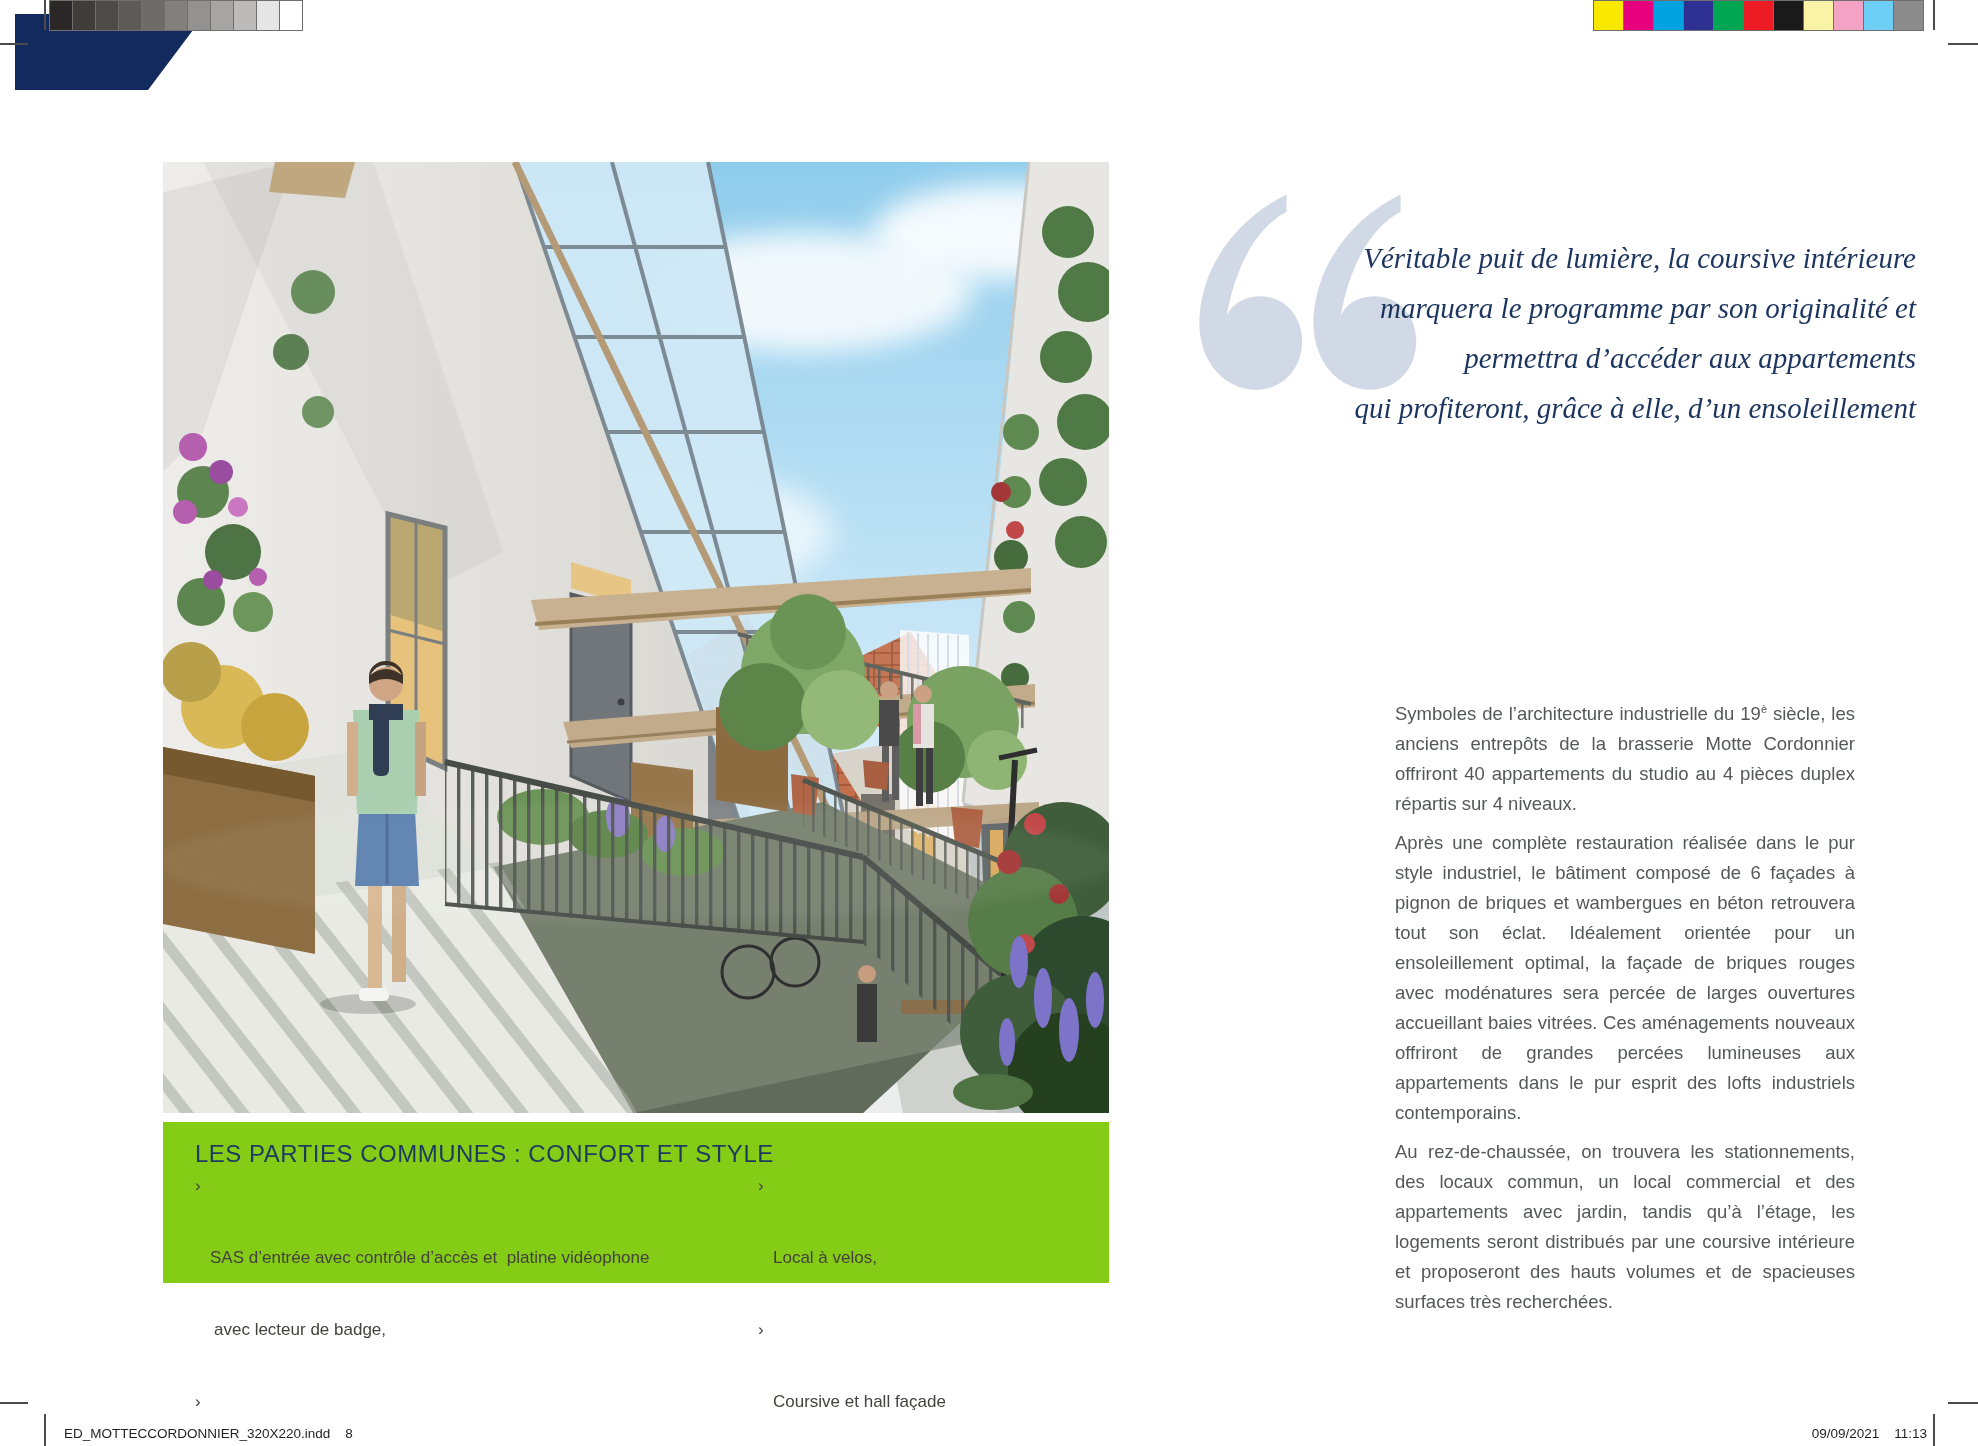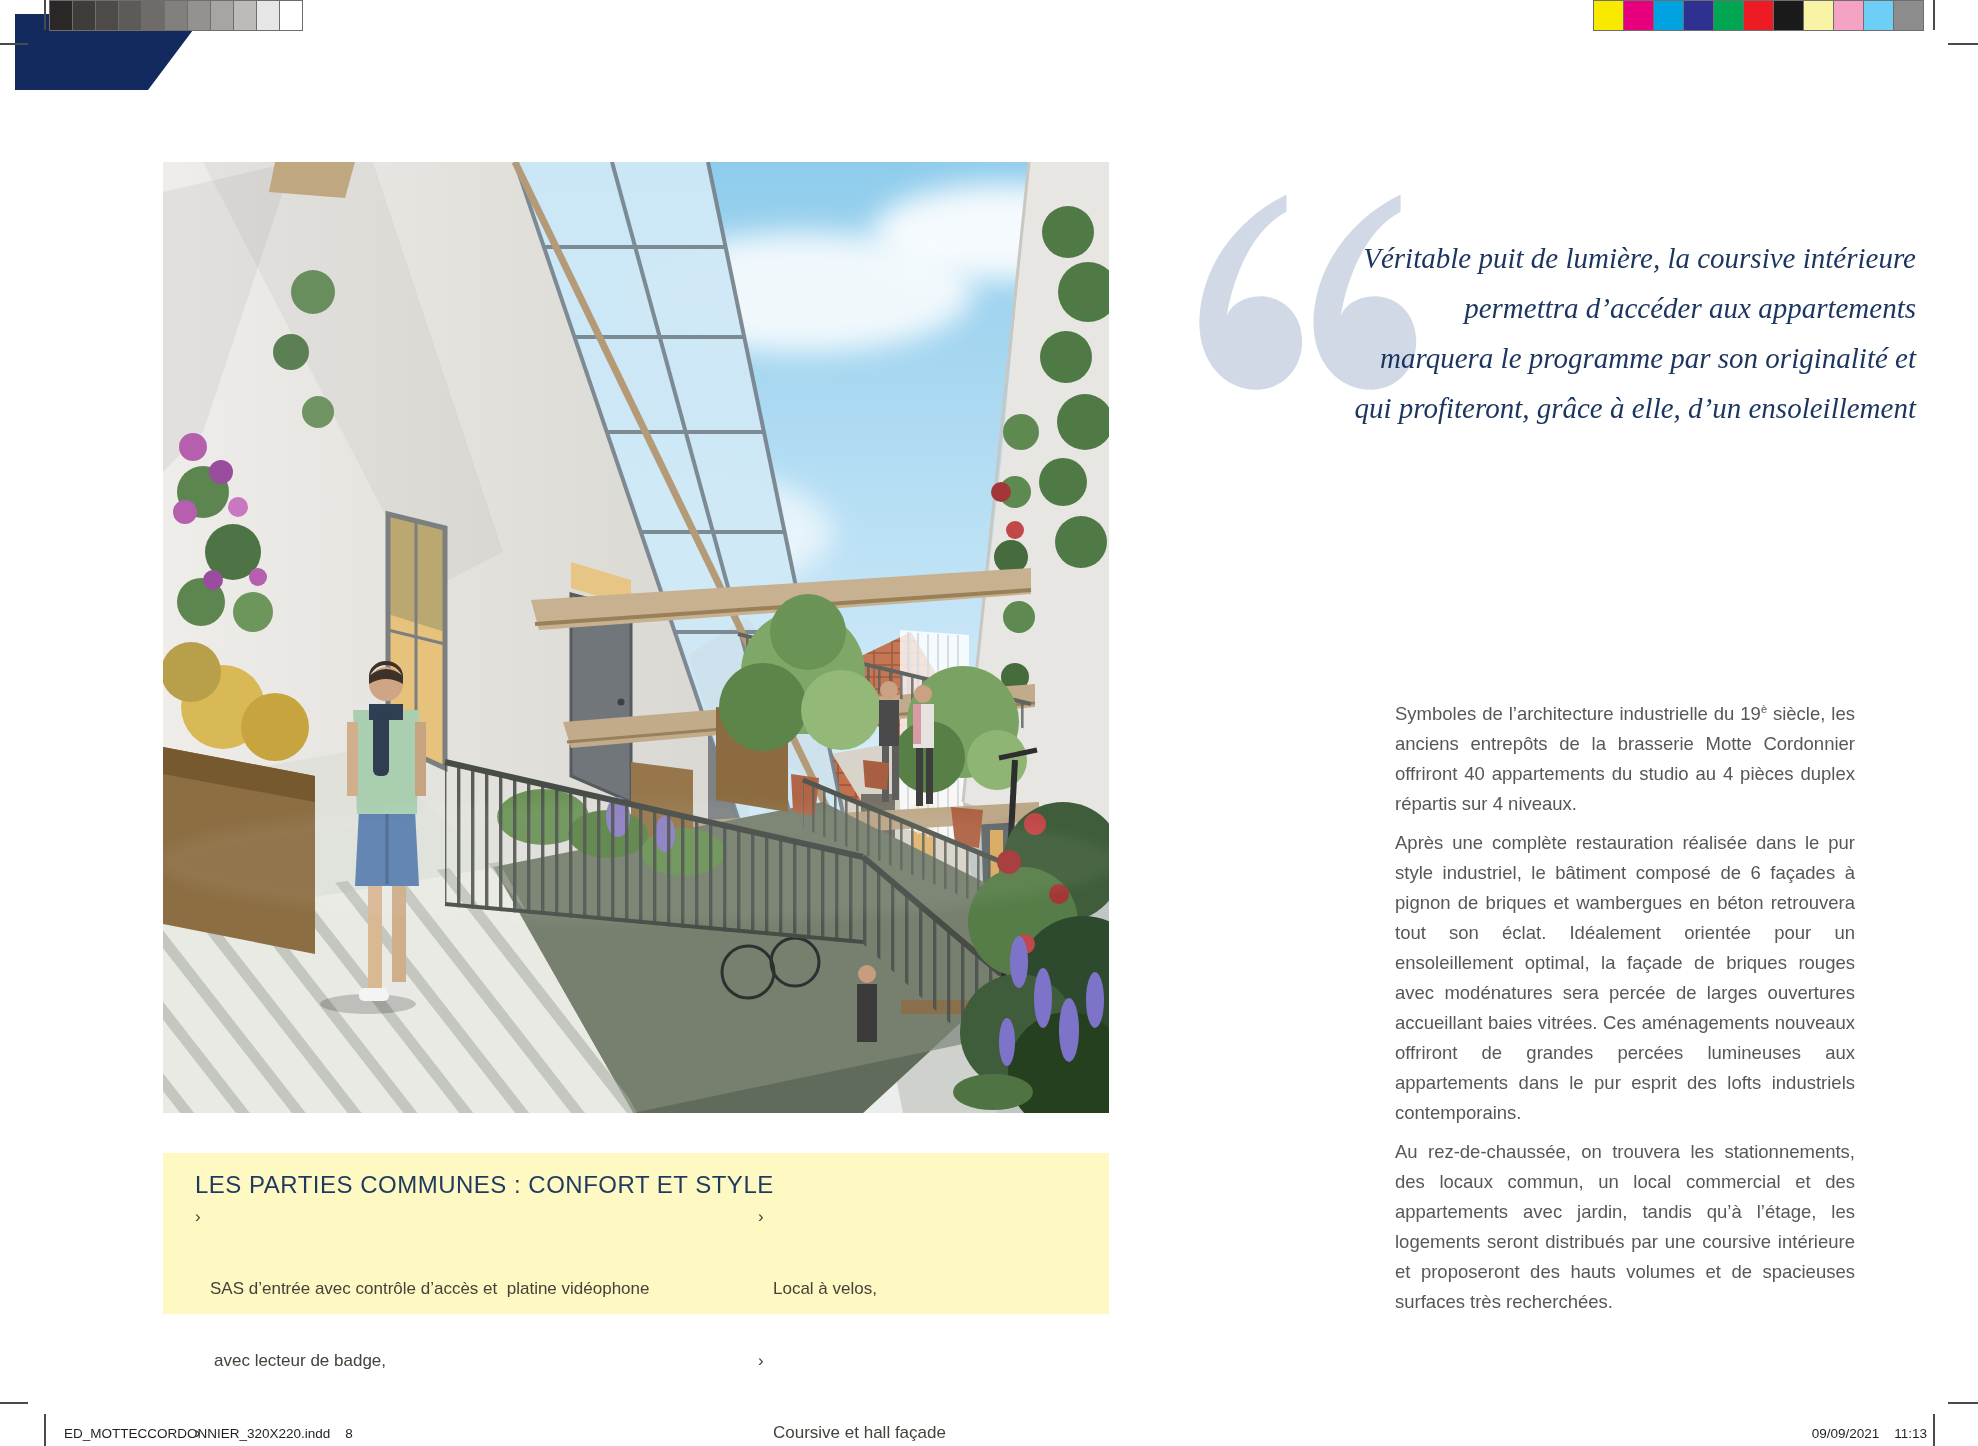--- a/index.html
+++ b/index.html
@@ -23,21 +23,21 @@
   .qmark{position:absolute;left:1186px;top:188px;width:232px;height:210px;z-index:1;}
   
   .article{position:absolute;left:1395px;top:678px;width:460px;}
   .article h2{margin:0;font-size:23px;line-height:33px;font-weight:normal;
               letter-spacing:.4px;}
   .article p{margin:21px 0 0 0;font-size:18.5px;line-height:30px;color:#56575a;
              text-align:justify;}
   .article p+p{margin-top:9px;}
   .article sup{font-size:11px;line-height:0;}
   
-  .panel{position:absolute;left:163px;top:1122px;width:946px;height:161px;background:#fef9c3;margin-top:31px;}
+  .panel{position:absolute;left:163px;top:1122px;width:946px;height:161px;background:#84cc16;}
   .panel h3{position:absolute;left:32px;top:18px;margin:0;font-size:24px;
             font-weight:normal;letter-spacing:.5px;}
   .blist{position:absolute;top:52px;margin:0;padding:0;list-style:none;
          font-size:17px;line-height:24px;color:#45423c;}
   .blist.c1{left:32px;width:585px;}
   .blist.c2{left:595px;width:330px;}
   .blist li{position:relative;padding-left:15px;white-space:pre-wrap;}
   .blist .bch{position:absolute;left:0;top:0;}
   .bline{display:block;}
   .bline.ind{padding-left:4px;}
@@ -337,22 +337,22 @@
   </div>
 
   <svg class="qmark" viewBox="0 0 240 212">
     <g fill="#d2d9e6">
       <path d="M104,4 C55,28 18,74 14,130 C11,176 40,208 76,206 C104,204 122,180 120,152 C118,124 96,106 70,110 C56,112 46,120 42,130 C50,84 70,40 104,22 Z"></path>
       <path transform="translate(118,0)" d="M104,4 C55,28 18,74 14,130 C11,176 40,208 76,206 C104,204 122,180 120,152 C118,124 96,106 70,110 C56,112 46,120 42,130 C50,84 70,40 104,22 Z"></path>
     </g>
   </svg>
   <div class="quote" style="color:#1c355f;">
     <div>Véritable puit de lumière, la coursive intérieure</div>
+    <div>marquera le programme par son originalité et</div>
     <div>permettra d’accéder aux appartements</div>
-    <div>marquera le programme par son originalité et</div>
     <div>qui profiteront, grâce à elle, d’un ensoleillement</div>
   </div>
 
   <div class="article">
     <p><span>Symboles de l’architecture industrielle du 19</span><sup>è</sup><span> siècle, les anciens entrepôts de la brasserie Motte Cordonnier offriront 40 appartements du studio au 4 pièces duplex répartis sur 4 niveaux.</span></p>
     <p>Après une complète restauration réalisée dans le pur style industriel, le bâtiment composé de 6 façades à pignon de briques et wambergues en béton retrouvera tout son éclat. Idéalement orientée pour un ensoleillement optimal, la façade de briques rouges avec modénatures sera percée de larges ouvertures accueillant baies vitrées. Ces aménagements nouveaux offriront de grandes percées lumineuses aux appartements dans le pur esprit des lofts industriels contemporains.</p>
     <p>Au rez-de-chaussée, on trouvera les stationnements, des locaux commun, un local commercial et des appartements avec jardin, tandis qu’à l’étage, les logements seront distribués par une coursive intérieure et proposeront des hauts volumes et de spacieuses surfaces très recherchées.</p>
   </div>
 
   <div class="panel">

